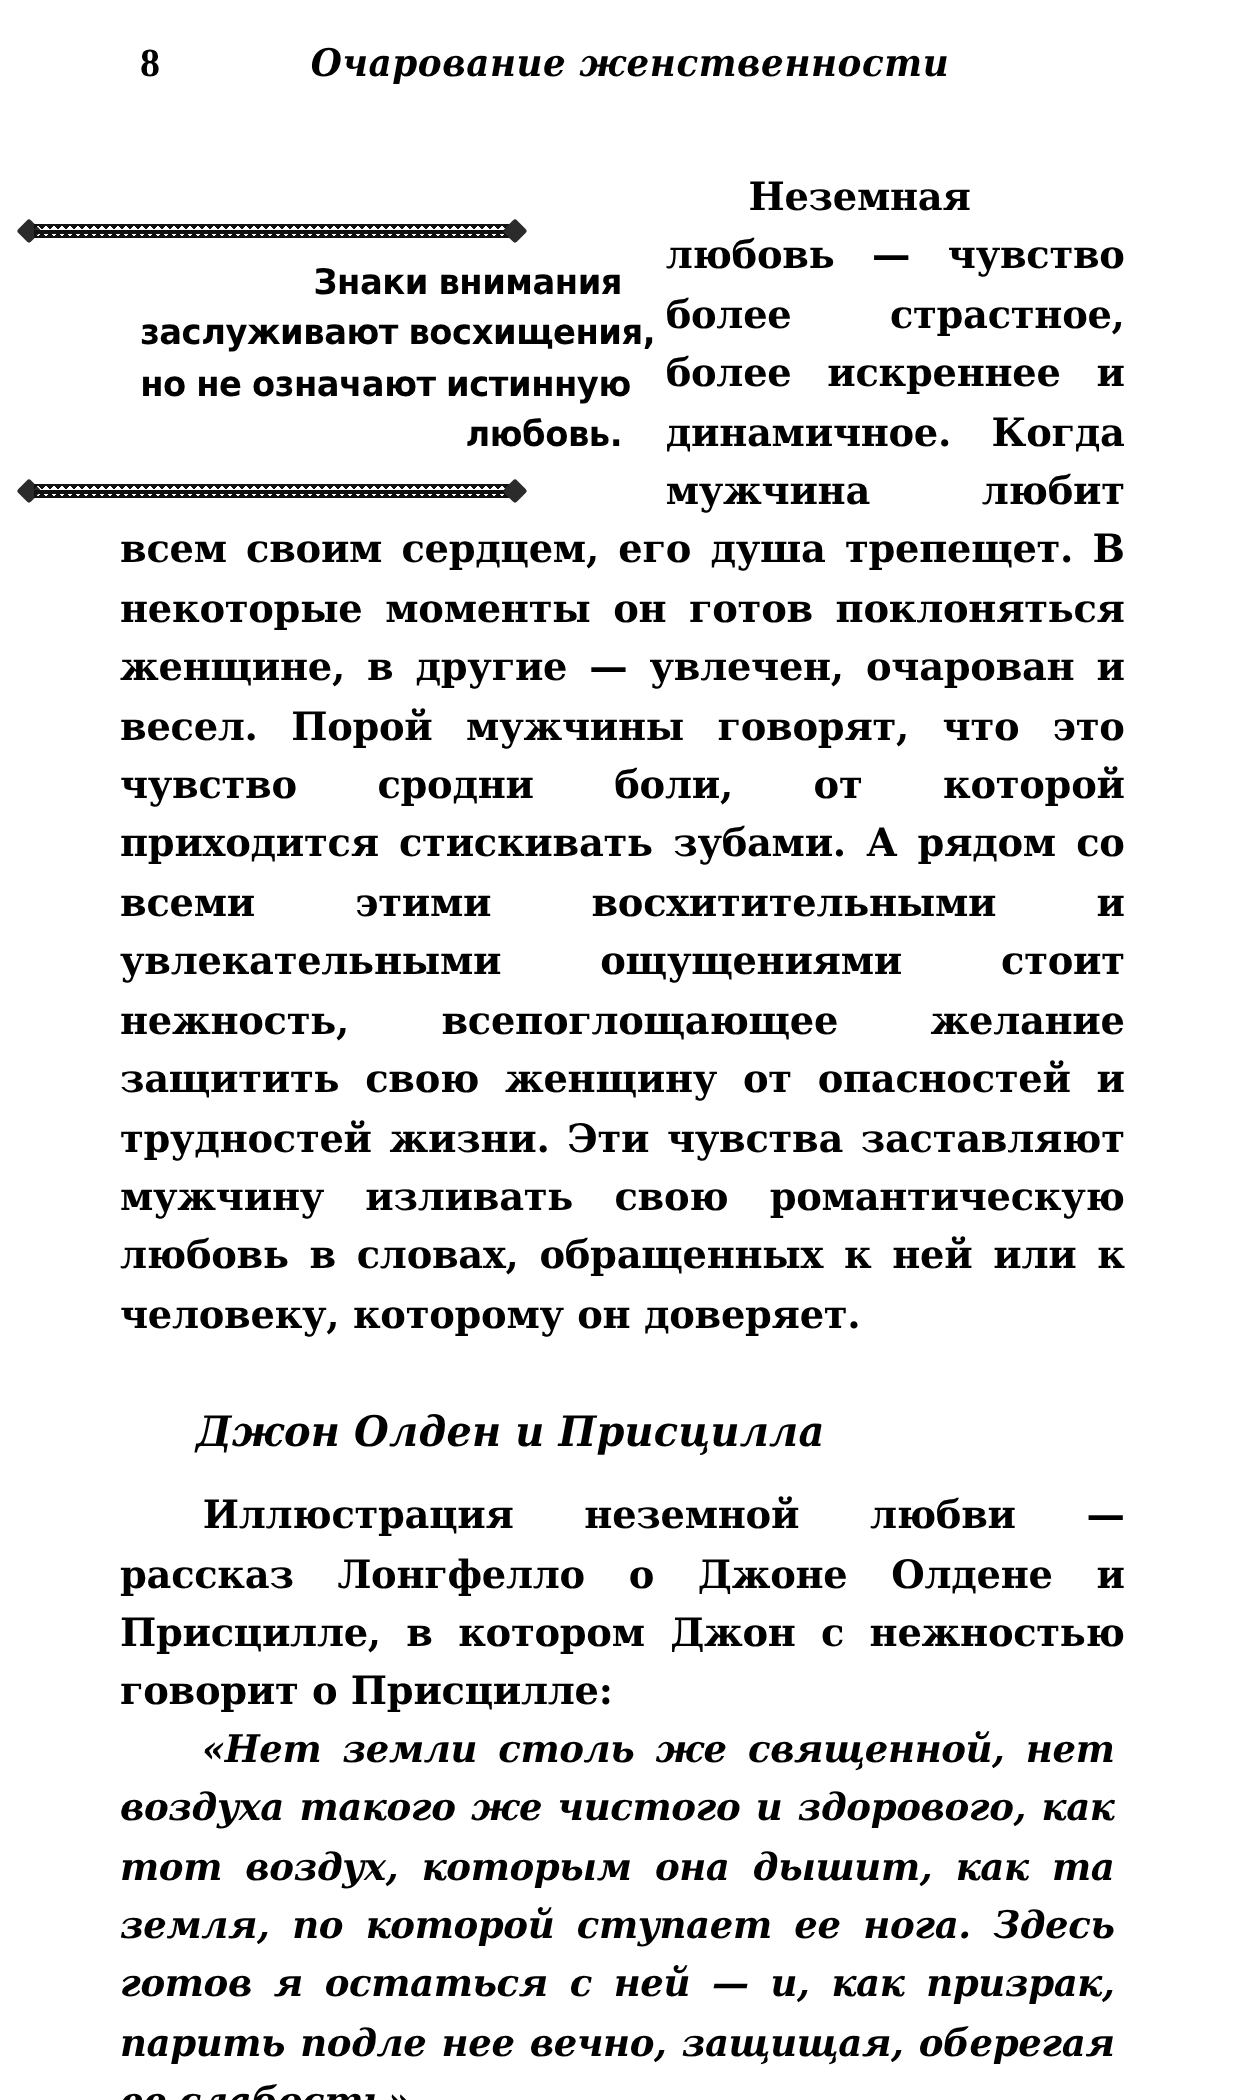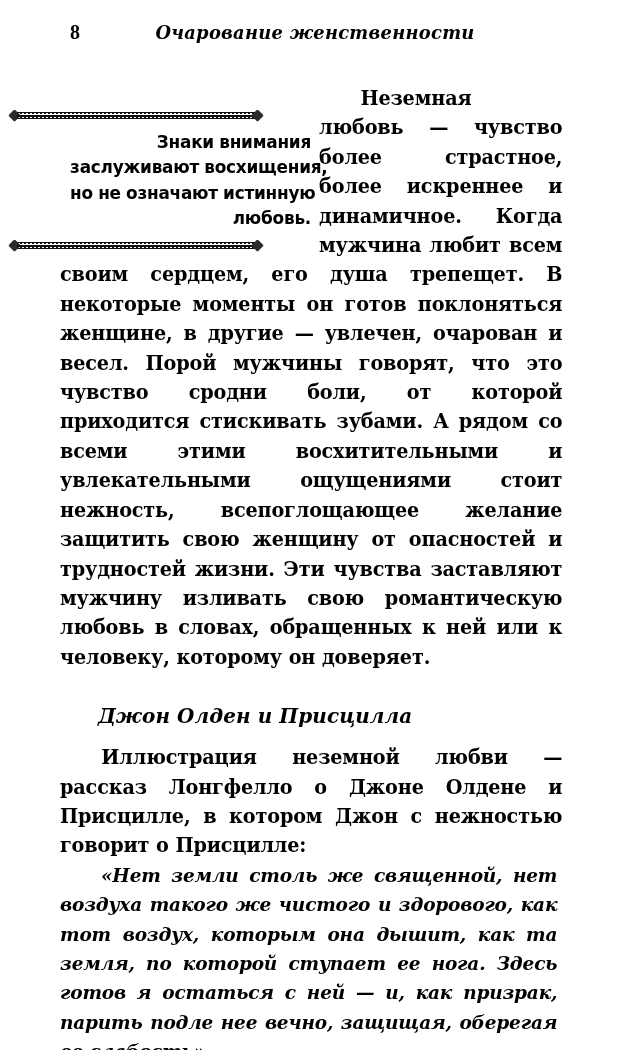--- a/index.html
+++ b/index.html
@@ -78,21 +78,21 @@
     word-spacing: 0.2px;
     hyphens: manual;
     transform: scaleX(0.985);
     transform-origin: left top;
   }
 
   
   .pullquote {
     float: left;
     width: 252px;
-    margin: 0 11px 6px 0;
+    margin: 0 25px 6px 0;
     
     margin-top: 26px;
     shape-margin: 0;
   }
   .pq-rule {
     position: relative;
     height: 11px;
     margin-left: -50px;
     width: 252px;
   }

